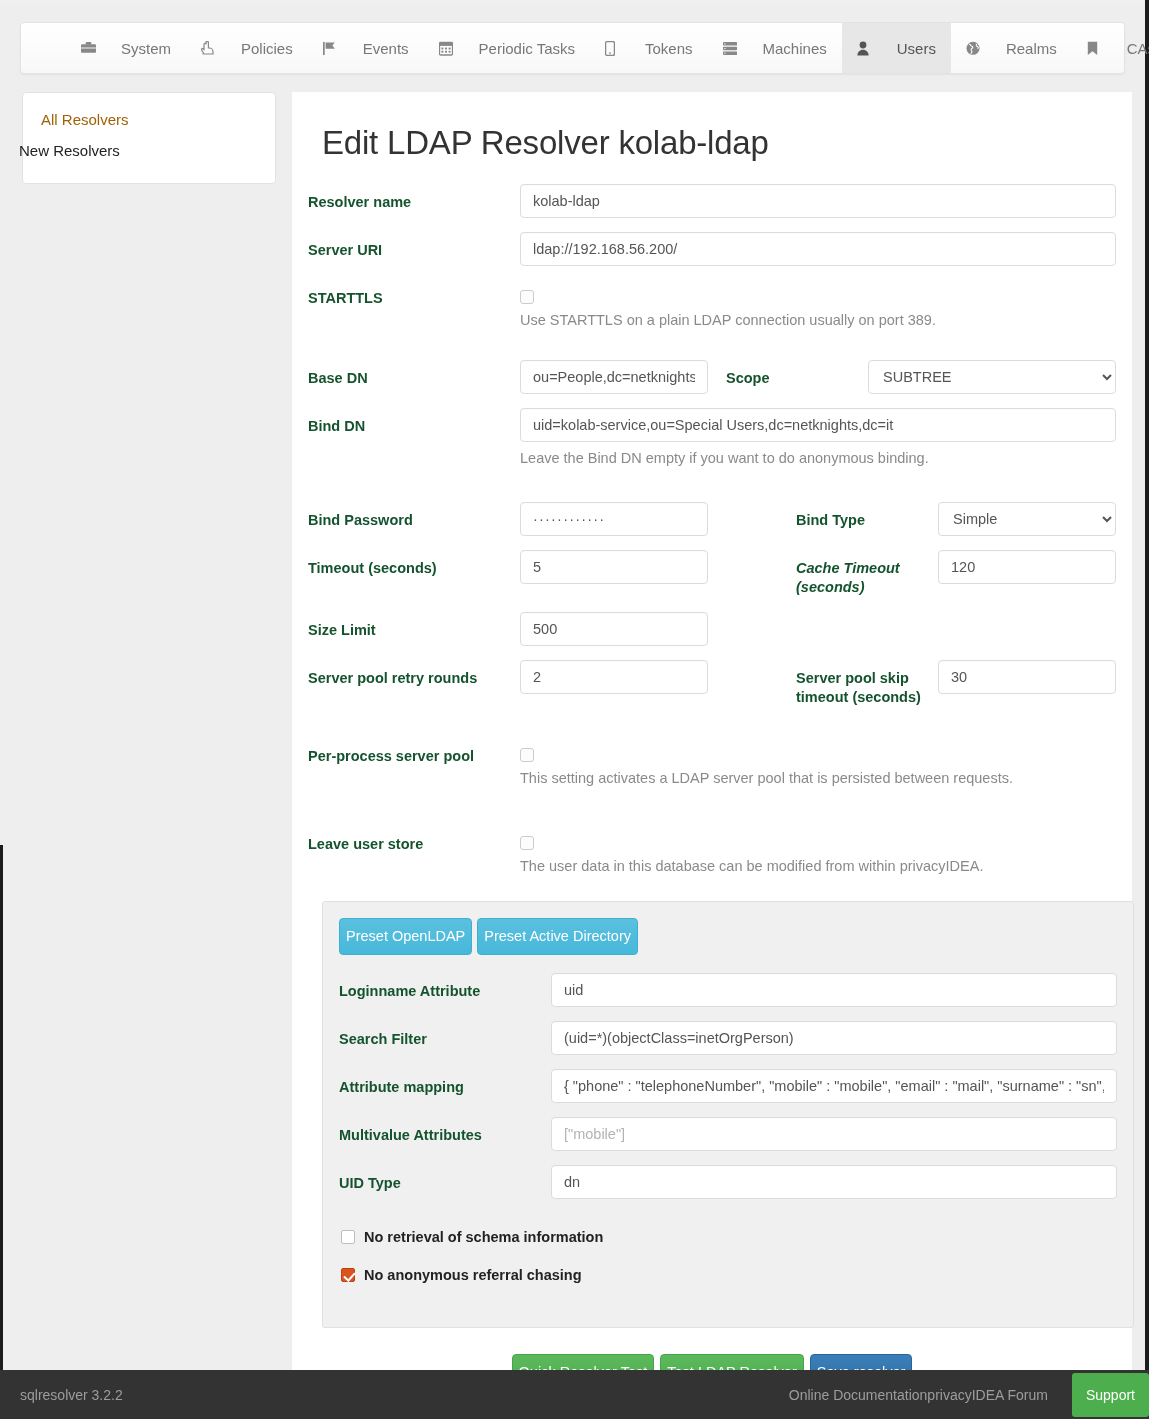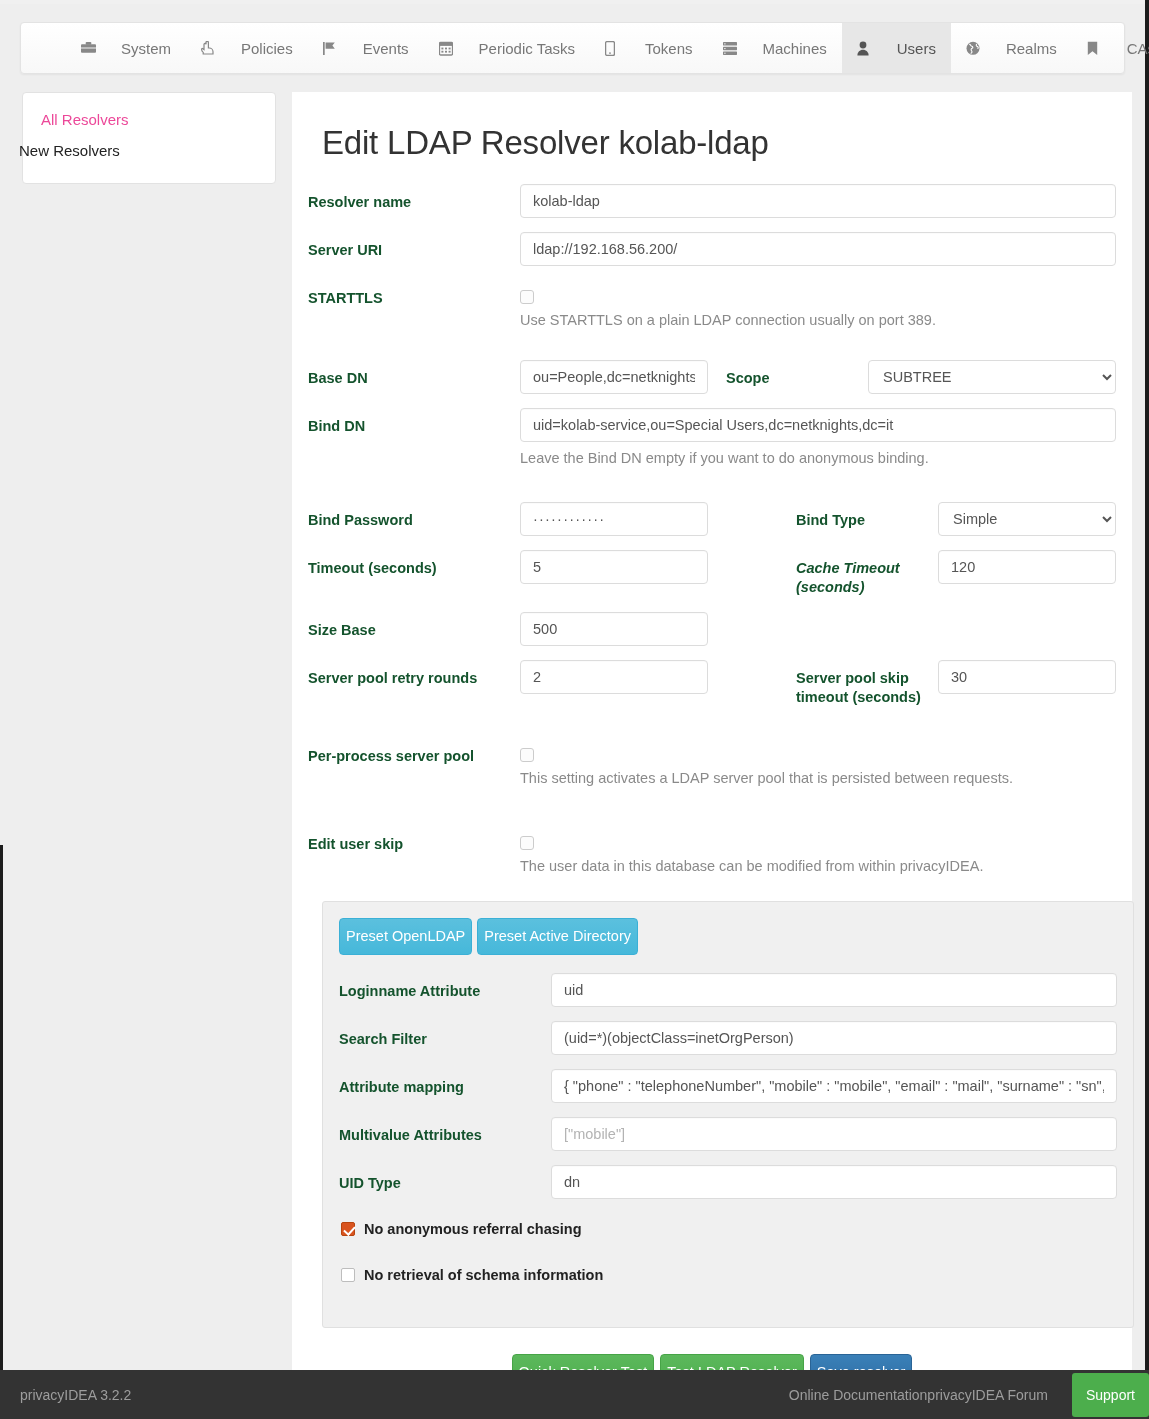--- a/index.html
+++ b/index.html
@@ -64,21 +64,21 @@
     position: absolute;
     left: 22px; top: 92px;
     width: 254px;
     background: #ffffff;
     border: 1px solid #e2e2e2;
     border-radius: 4px;
     padding: 12px 0 16px 0;
   }
   .side-link {
     display: block;
-    color: #ec4899;
+    color: #a16207;
     font-size: 15px;
     padding: 6px 0 6px 18px;
     text-decoration: none;
     cursor: pointer;
   }
   .side-head {
     display: block;
     color: #222;
     font-size: 15px;
     padding: 8px 0 8px 0px;
@@ -474,21 +474,21 @@
       <div class="col-r" style="margin-left:88px;">
         <div class="flabel" style="width:142px;font-style:italic;">Cache Timeout (seconds)</div>
         <div class="fctl">
           <input class="txt" type="text" value="120" style="">
         </div>
       </div>
     </div>
 
     <div class="frow2">
       <div class="col-l">
-        <div class="flabel">Size Base</div>
+        <div class="flabel">Size Limit</div>
         <div class="fctl" style="width:182px;">
           <input class="txt" type="text" value="500" style="">
         </div>
       </div>
       <div class="col-r"></div>
     </div>
 
     <div class="frow2">
       <div class="col-l">
         <div class="flabel">Server pool retry rounds</div>
@@ -510,21 +510,21 @@
       <div class="flabel">Per-process server pool</div>
       <div class="fctl">
         <span class="cbx"></span>
         <p class="helptext">This setting activates a LDAP server pool that is persisted between requests.</p>
       </div>
     </div>
 
     <div style="height:22px"></div>
 
     <div class="frow">
-      <div class="flabel">Edit user skip</div>
+      <div class="flabel">Leave user store</div>
       <div class="fctl">
         <span class="cbx"></span>
         <p class="helptext">The user data in this database can be modified from within privacyIDEA.</p>
       </div>
     </div>
 
     <div class="attr-panel">
 
       <div class="preset-row">
         <button class="btn btn-info">Preset OpenLDAP</button>
@@ -559,43 +559,43 @@
         </div>
       </div>
 
       <div class="frow">
         <div class="flabel">UID Type</div>
         <div class="fctl">
           <input class="txt" type="text" value="dn" style="">
         </div>
       </div>
 
+      <div class="chk-line" style="margin-top:30px;">
+        <span class="cbx-sm"></span>
+        <span class="label">No retrieval of schema information</span>
+      </div>
+
       <div class="chk-line" style="margin-top:22px;">
         <span class="cbx-sm checked"></span>
         <span class="label">No anonymous referral chasing</span>
-      </div>
-
-      <div class="chk-line" style="margin-top:30px;">
-        <span class="cbx-sm"></span>
-        <span class="label">No retrieval of schema information</span>
       </div>
 
       <div style="height:22px"></div>
     </div>
 
     <div class="actionrow">
       <button class="btn btn-success">Quick Resolver Test</button>
       <button class="btn btn-success">Test LDAP Resolver</button>
       <button class="btn btn-primary">Save resolver</button>
     </div>
 
   </div>
 
   <div class="footer">
-    <span class="ver">privacyIDEA 3.2.2</span>
+    <span class="ver">sqlresolver 3.2.2</span>
     <div class="right">
       <a class="flink">Online Documentation</a>
       <a class="flink">privacyIDEA Forum</a>
       <div class="support">Support</div>
     </div>
   </div>
 
 </div>
 
 </body></html>

